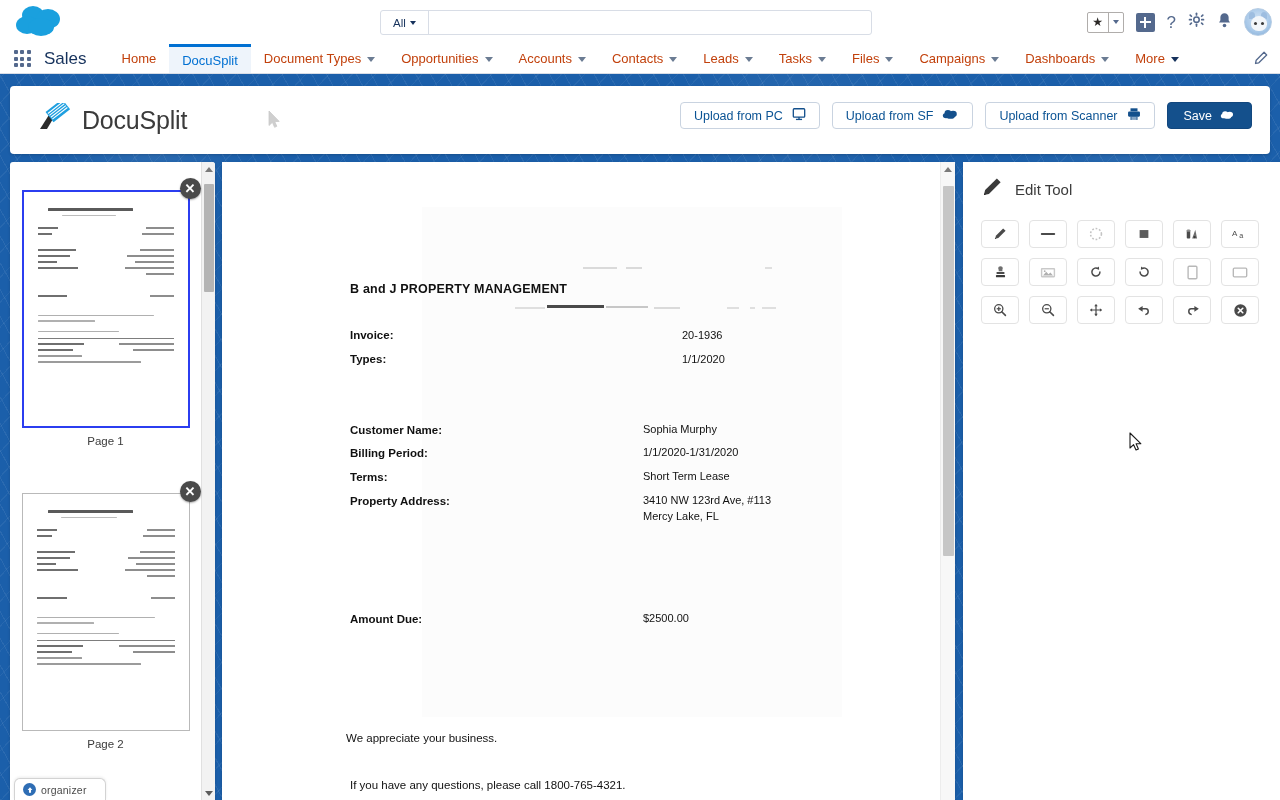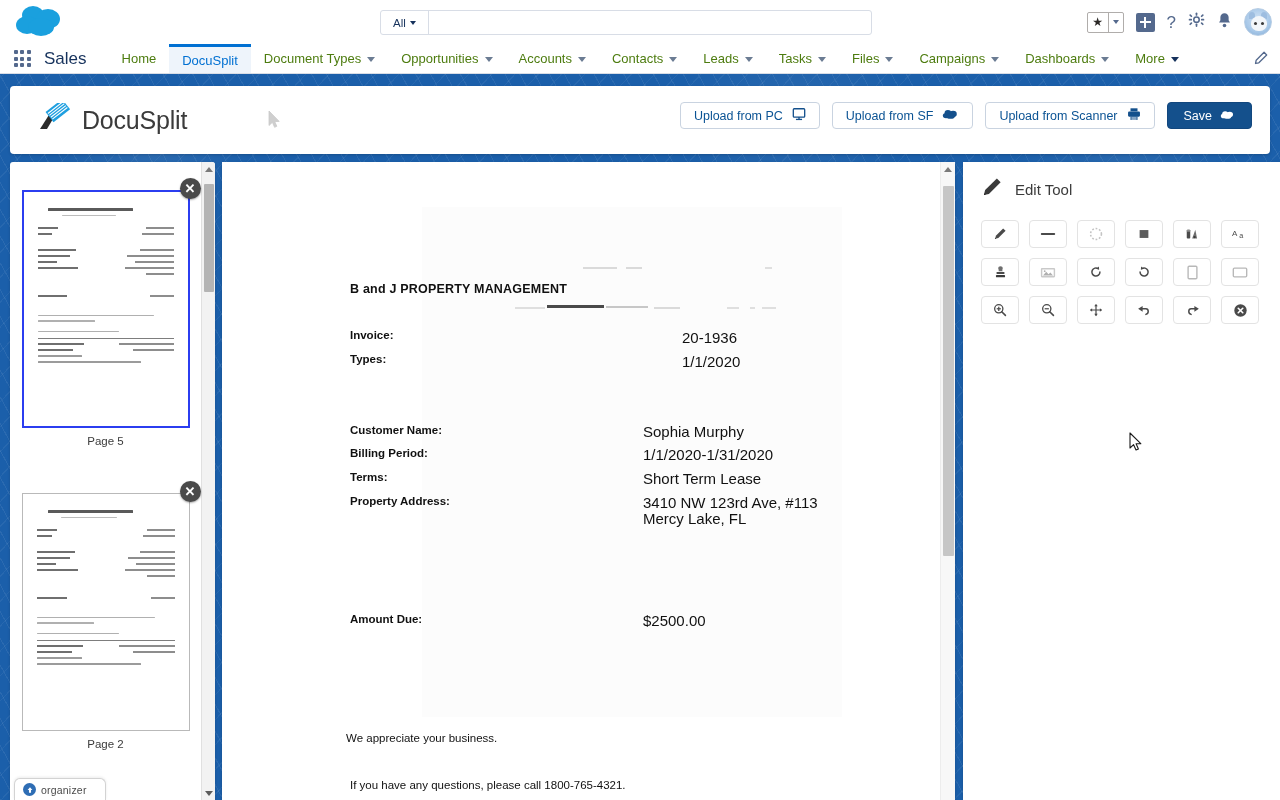--- a/index.html
+++ b/index.html
@@ -95,21 +95,21 @@
     grid-template-rows: repeat(3, 4px); gap: 2.5px;
   }
   .waffle-grid i { background: #54698d; border-radius: 1px; display: block; width: 4px; height: 4px; }
   .app-name {
     display: flex; align-items: center; font-size: 17px; color: #16325c;
     padding-right: 22px; font-weight: 400;
   }
   .nav-items { display: flex; align-items: stretch; flex: 1; }
   .nav-item {
     display: flex; align-items: center; gap: 6px;
-    padding: 0 13px; font-size: 13px; color: #4d7c0f;
+    padding: 0 13px; font-size: 13px; color: #c2410c;
     cursor: pointer; position: relative; white-space: nowrap;
   }
   .nav-item.active {
     background: #eef4fb; color: #0070d2;
     border-top: 3px solid #0070d2; box-shadow: inset 0 0 0 0 transparent;
   }
   .nav-item .chev {
     width: 0; height: 0; border-left: 4px solid transparent;
     border-right: 4px solid transparent; border-top: 5px solid #6b7c93;
     margin-top: 2px;
@@ -239,21 +239,21 @@
   .doc-txt {
     position: absolute; color: #111; font-family: "Liberation Sans", sans-serif;
   }
   .doc-company {
     left: 128px; top: 120px; font-size: 12.5px; font-weight: 600; letter-spacing: 0.2px;
   }
   .smudge {
     position: absolute; background: #9a9a9a; opacity: 0.55;
   }
   .doc-lbl { font-size: 11.5px; font-weight: 700; }
-  .doc-val { font-size: 15px; font-weight: 400; }
+  .doc-val { font-size: 11px; font-weight: 400; }
   .doc-para { font-size: 11.5px; font-weight: 400; }
 
   .viewer-sb {
     position: absolute; right: 0; top: 0; width: 15px; height: 638px;
     background: #f7f7f7; border-left: 1px solid #ececec;
   }
   .viewer-sb .v-slider {
     position: absolute; top: 24px; left: 2px; width: 11px; height: 370px;
     background: #c6c6c6; border-radius: 1px; cursor: pointer;
   }
@@ -562,21 +562,21 @@
                 <div class="r" style="width:40%"></div>
               </div>
             <div class="row">
                 <div class="l" style="width:26%"></div>
                 <div class="r" style="width:30%"></div>
               </div>
             <div class="ln" style="width:33%;background:#9b9b9b"></div>
             <div class="ln" style="width:76%;background:#9b9b9b"></div>
           </div>
         </div>
-        <div class="thumb-label">Page 5</div>
+        <div class="thumb-label">Page 1</div>
       </div>
 
       <div class="thumb-item">
         <div class="thumb-close">✕</div>
         <div class="thumb-page">
           <div class="mini">
             <div class="ln" style="width:62%;margin-left:8%;height:2.5px;background:#5a5a5a"></div>
             <div class="ln" style="width:40%;margin-left:18%;background:#bcbcbc;height:1px"></div>
             <div class="sp" style="height:7px"></div>
             <div class="row">

